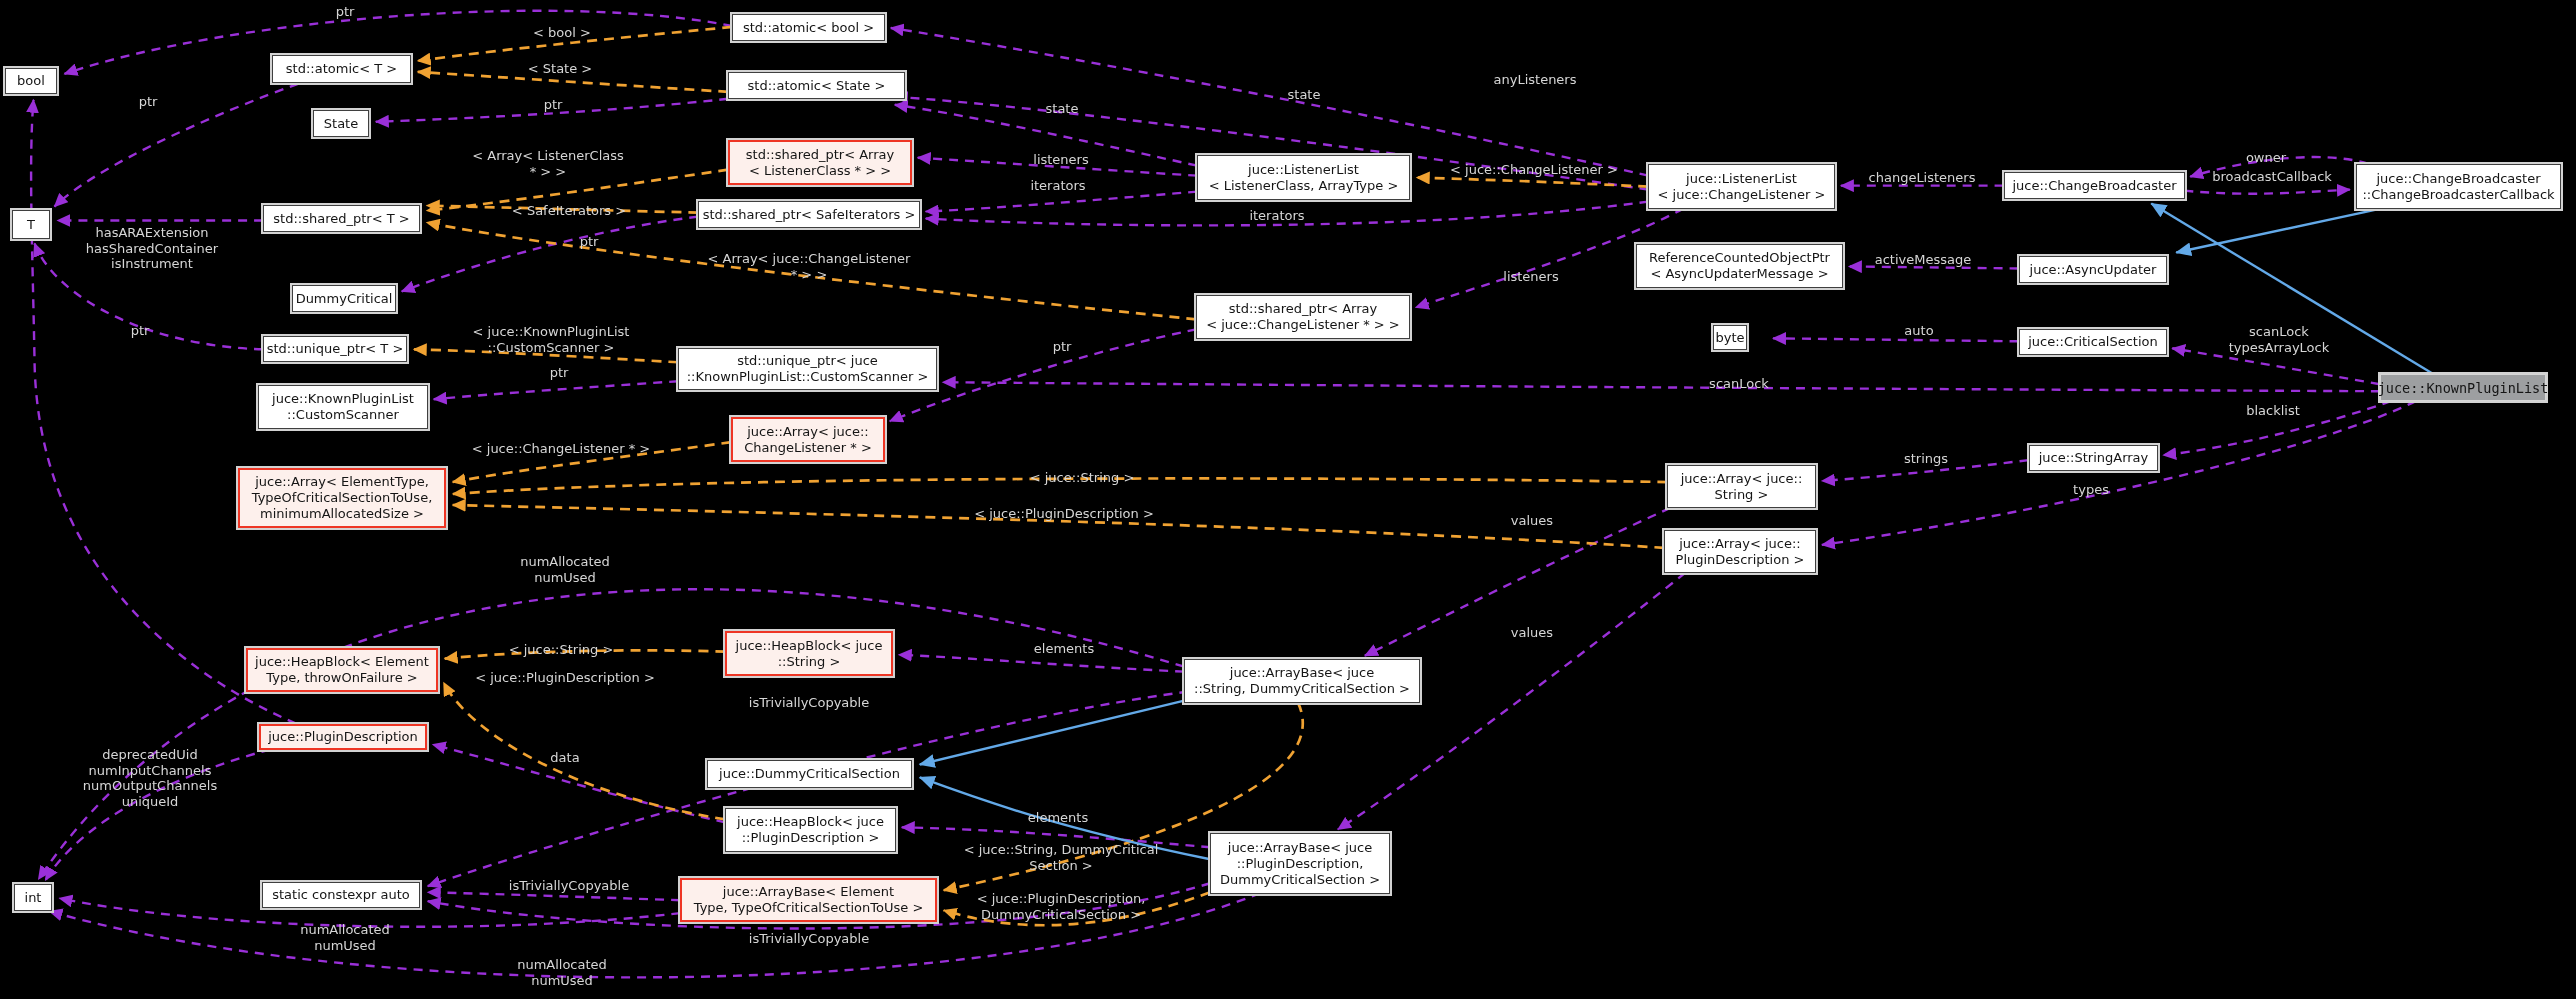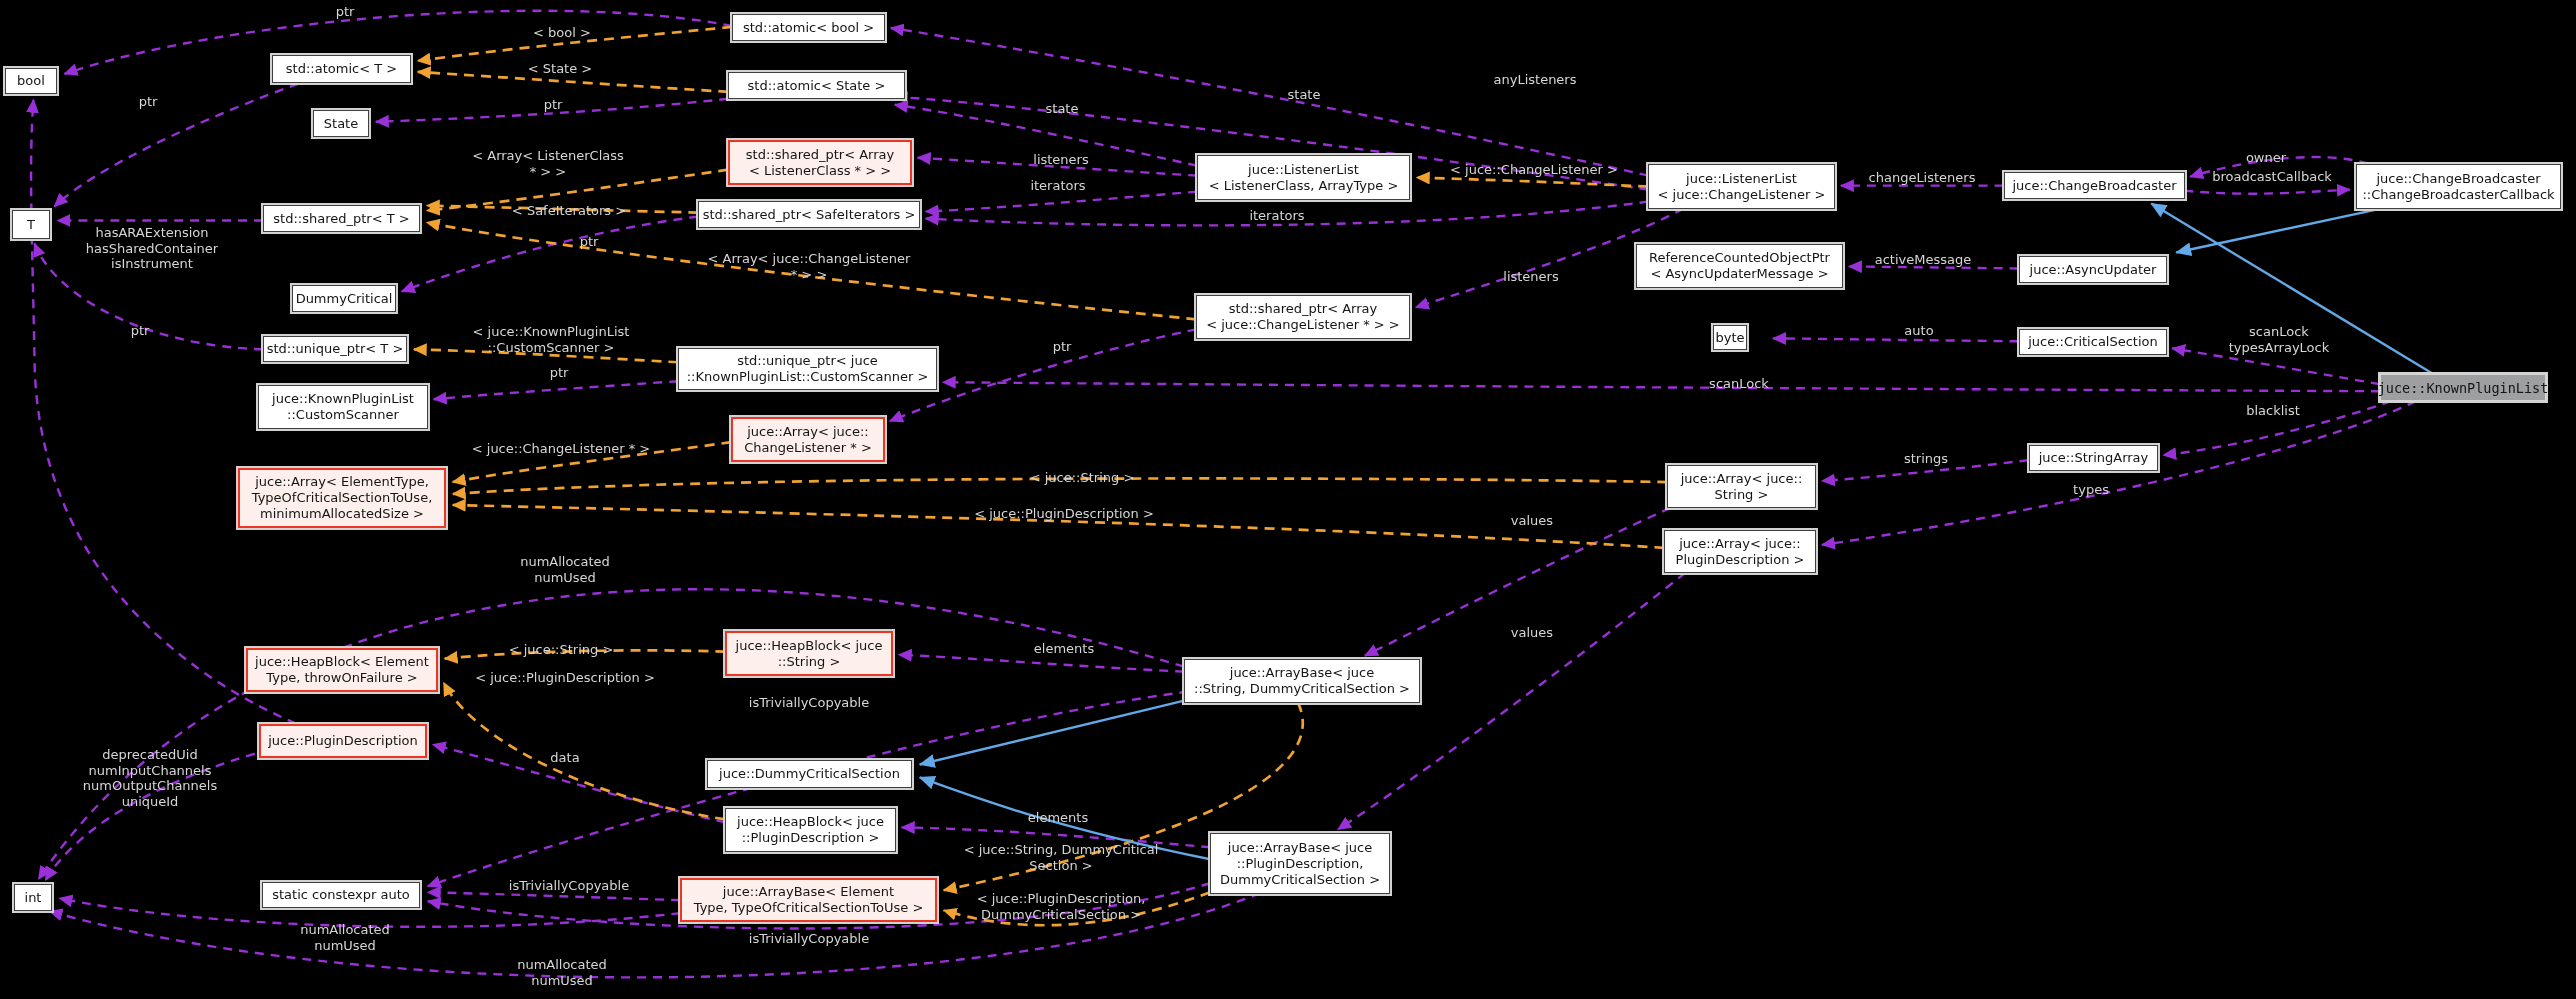--- a/index.html
+++ b/index.html
@@ -135,21 +135,21 @@
 TypeOfCriticalSectionToUse,
 minimumAllocatedSize &gt;</div>
   <div class="node" style="left:1664px;top:530px;width:152px;height:43px">juce::Array&lt; juce::
 PluginDescription &gt;</div>
   <div class="node red" style="left:246px;top:648px;width:192px;height:44px">juce::HeapBlock&lt; Element
 Type, throwOnFailure &gt;</div>
   <div class="node red" style="left:725px;top:631px;width:168px;height:45px">juce::HeapBlock&lt; juce
 ::String &gt;</div>
   <div class="node" style="left:1184px;top:659px;width:236px;height:44px">juce::ArrayBase&lt; juce
 ::String, DummyCriticalSection &gt;</div>
-  <div class="node red" style="left:259px;top:724px;width:168px;height:34px">juce::PluginDescription</div>
+  <div class="node red" style="left:259px;top:724px;width:168px;height:26px">juce::PluginDescription</div>
   <div class="node" style="left:707px;top:760px;width:205px;height:28px">juce::DummyCriticalSection</div>
   <div class="node" style="left:725px;top:808px;width:171px;height:44px">juce::HeapBlock&lt; juce
 ::PluginDescription &gt;</div>
   <div class="node" style="left:1210px;top:833px;width:180px;height:61px">juce::ArrayBase&lt; juce
 ::PluginDescription,
 DummyCriticalSection &gt;</div>
   <div class="node" style="left:262px;top:882px;width:158px;height:26px">static constexpr auto</div>
   <div class="node red" style="left:680px;top:878px;width:257px;height:44px">juce::ArrayBase&lt; Element
 Type, TypeOfCriticalSectionToUse &gt;</div>
   <div class="node" style="left:12px;top:210px;width:38px;height:29px">T</div>

